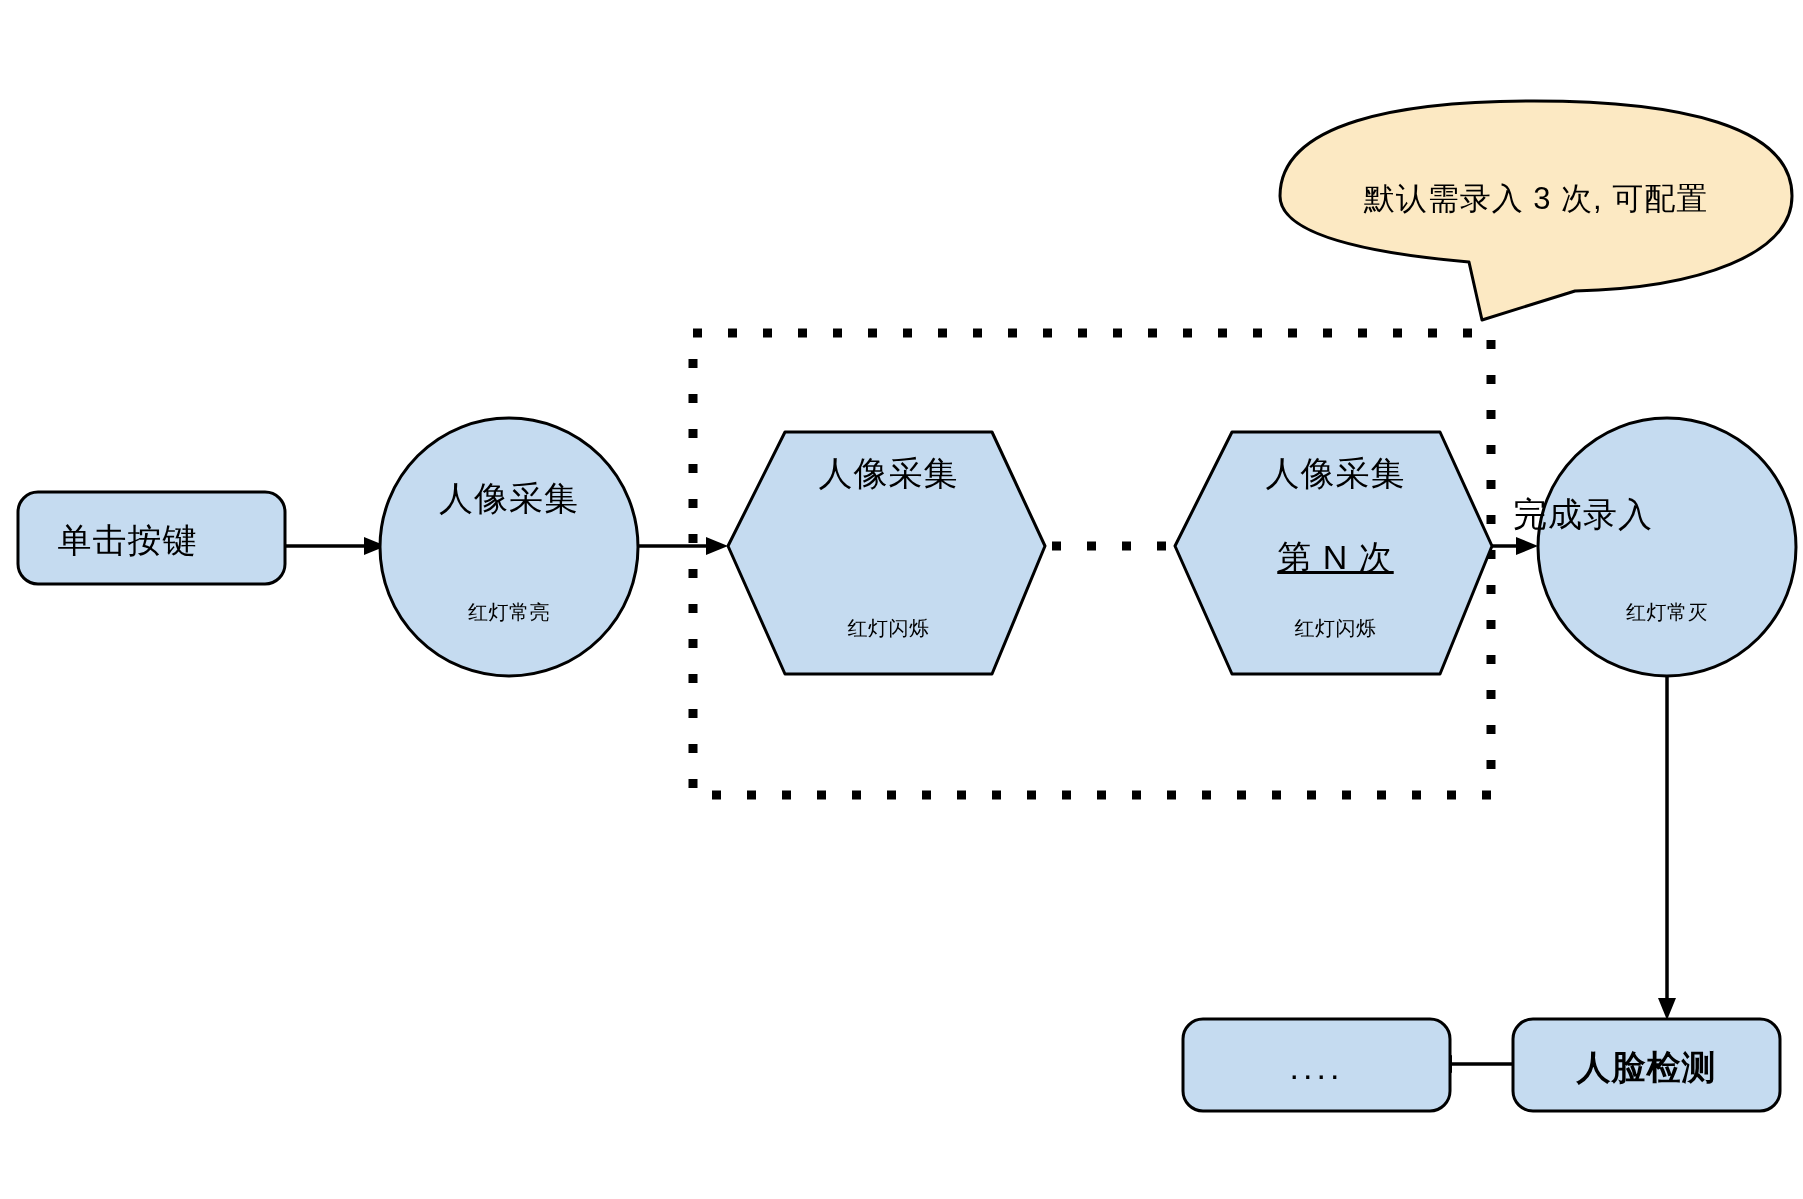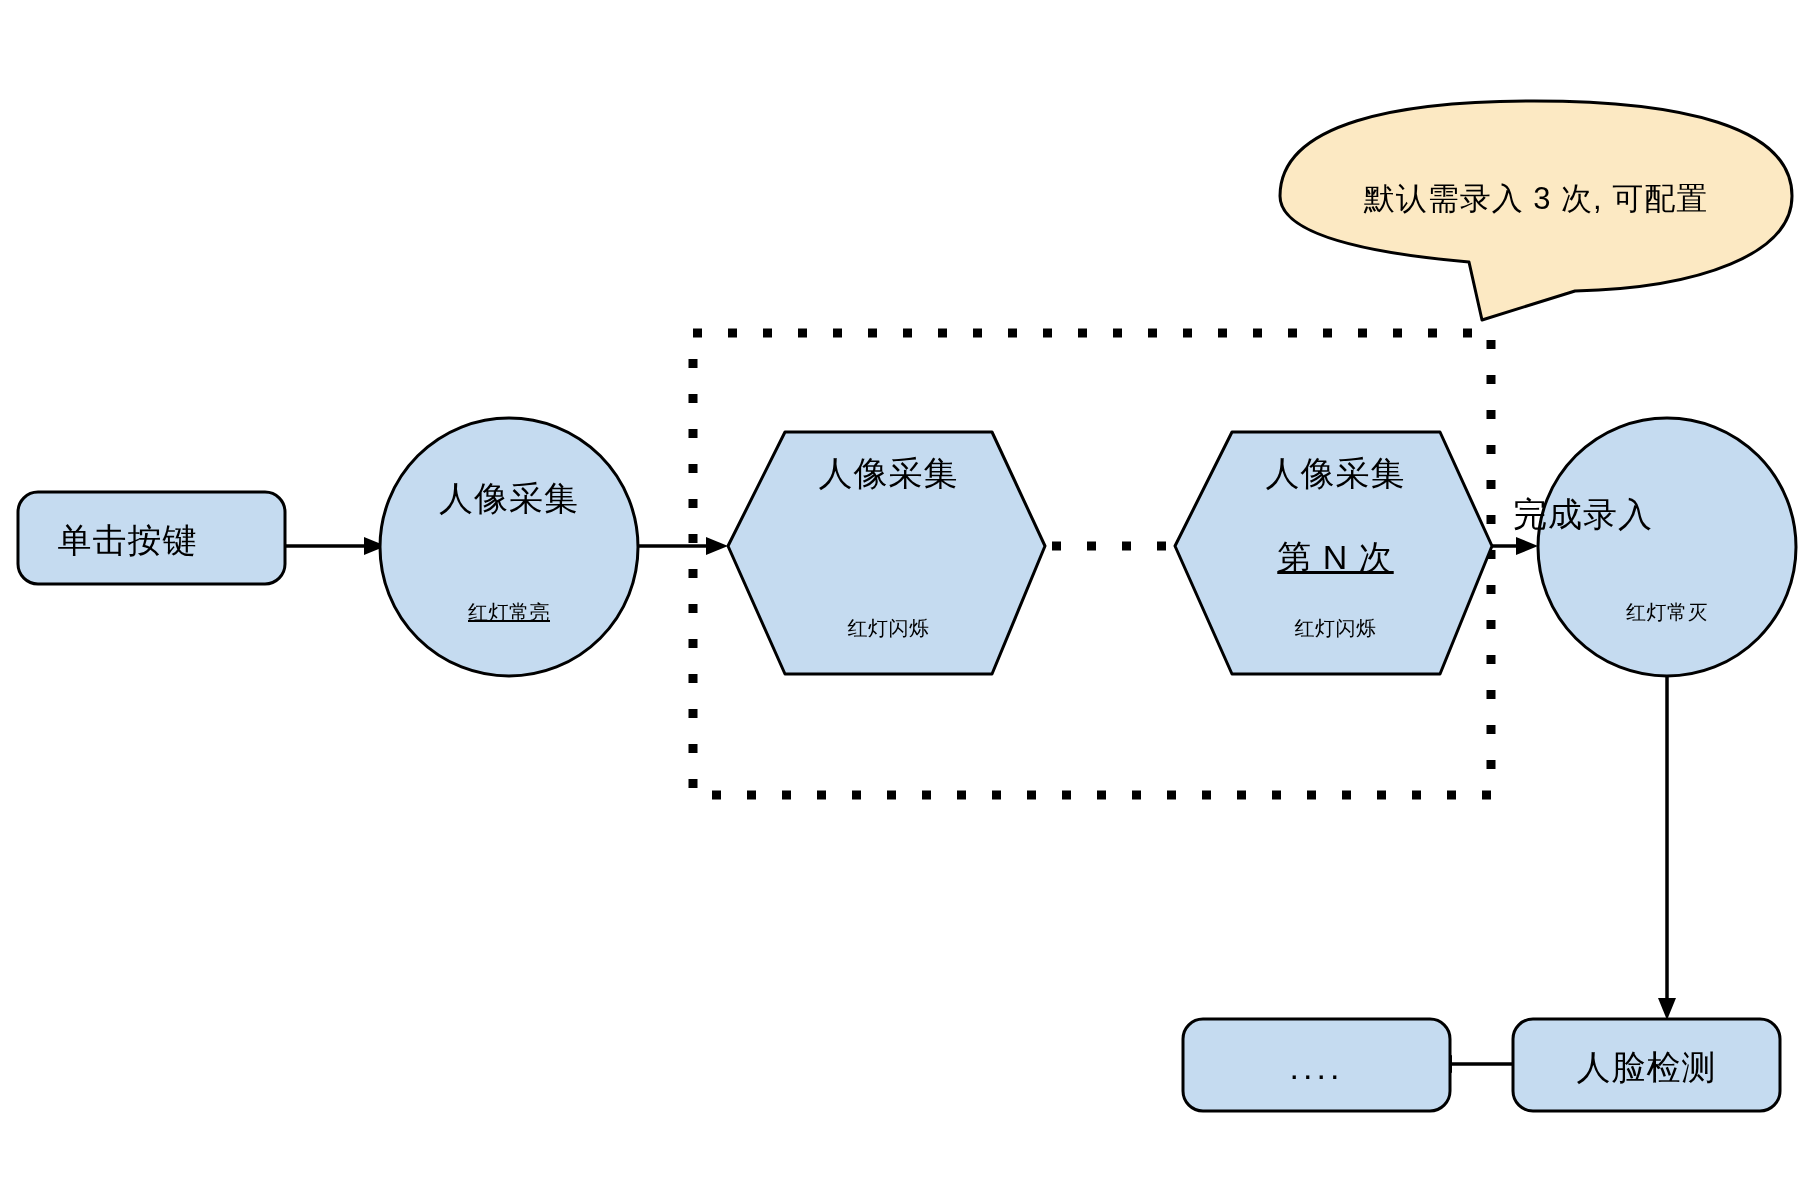--- a/index.html
+++ b/index.html
@@ -130,31 +130,31 @@
              C 1680 101, 1792 126, 1792 196
              C 1792 254, 1700 288, 1575 291
              L 1482 320
              L 1469 262
              C 1355 252, 1280 232, 1280 196 Z"></path>
   </svg>
 
   <div class="lbl lbl-main" style="left:18px; top:519px; width:219px;">单击按键</div>
 
   <div class="lbl lbl-main" style="left:380px; top:477px; width:258px;">人像采集</div>
-  <div class="lbl lbl-sub" style="left:380px; top:600px; width:258px;text-decoration:underline;">红灯常亮</div>
+  <div class="lbl lbl-sub" style="left:380px; top:600px; width:258px;">红灯常亮</div>
 
   <div class="lbl lbl-main" style="left:757px; top:452px; width:263px;">人像采集</div>
   <div class="lbl lbl-sub" style="left:757px; top:616px; width:263px;">红灯闪烁</div>
 
   <div class="lbl lbl-main" style="left:1204px; top:452px; width:263px;">人像采集</div>
   <div class="lbl lbl-main" style="left:1204px; top:536px; width:263px;text-decoration:underline;">第 N 次</div>
   <div class="lbl lbl-sub" style="left:1204px; top:616px; width:263px;">红灯闪烁</div>
 
   <div class="lbl lbl-main" style="left:1454px; top:477px; width:258px;margin-top:16px;">完成录入</div>
   <div class="lbl lbl-sub" style="left:1538px; top:600px; width:258px;">红灯常灭</div>
 
-  <div class="lbl lbl-main" style="left:1513px; top:1046px; width:267px;">人脸检测</div>
+  <div class="lbl lbl-main" style="left:1513px; top:1046px; width:267px;font-weight:bold;">人脸检测</div>
 
   <div class="lbl lbl-dots" style="left:1183px; top:1046px; width:267px;">....</div>
 
   <div class="lbl lbl-bubble" style="left:1280px; top:180px; width:512px;">默认需录入 3 次, 可配置</div>
 
 </div>
 
 </body></html>

